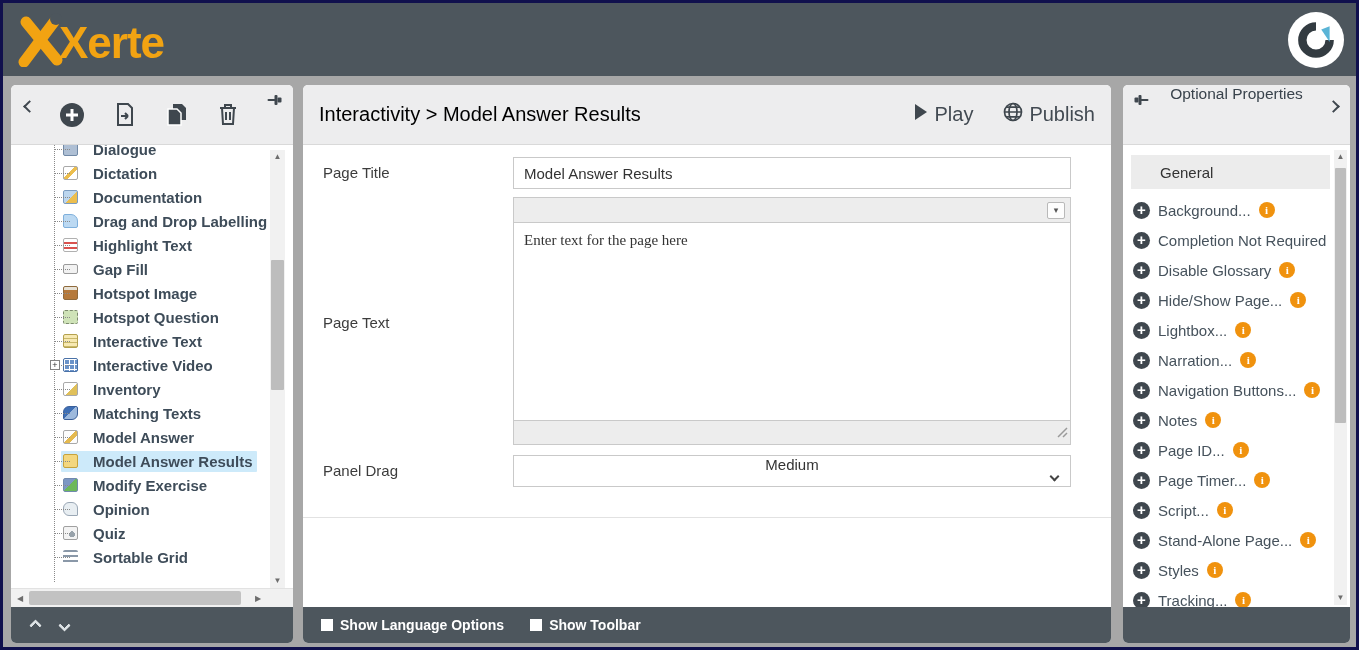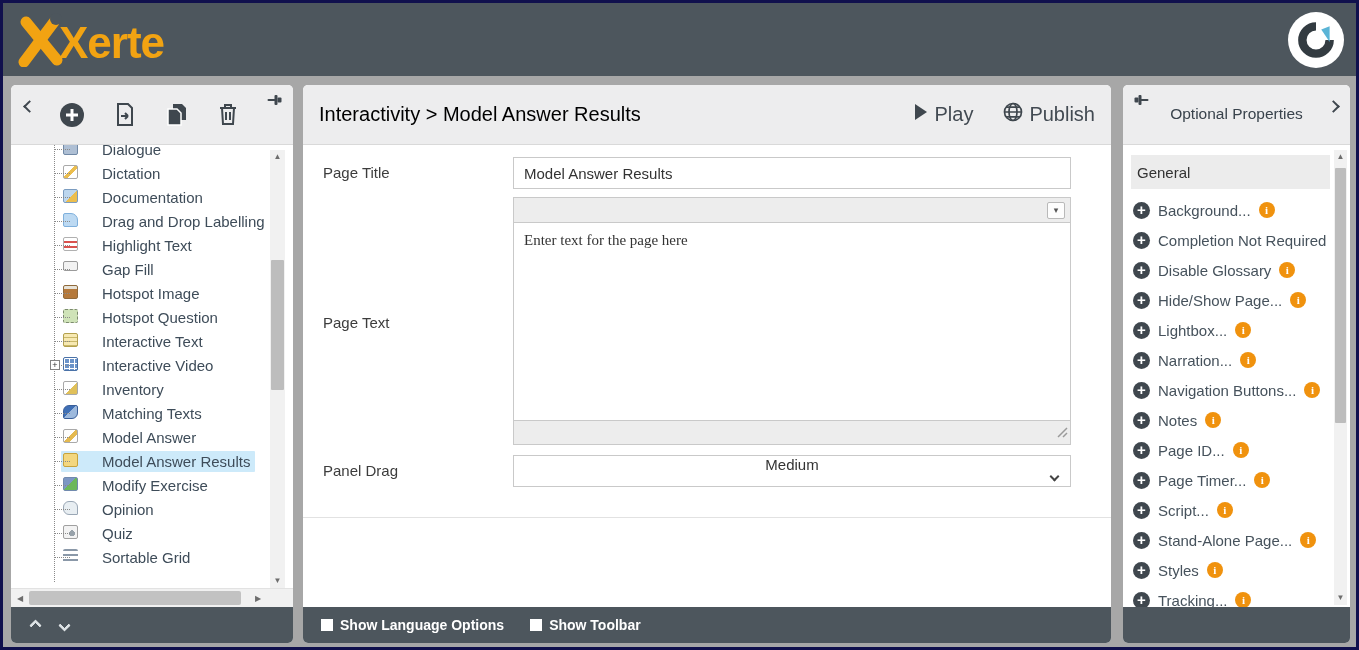--- a/index.html
+++ b/index.html
@@ -35,21 +35,21 @@
   .lp-collapse { position:absolute; left:14px; top:12px; cursor:pointer; }
   .lp-pin { position:absolute; right:10px; top:8px; }
   .rp-pin { position:absolute; left:10px; top:8px; transform:scaleX(-1); }
   .lp-icons { position:absolute; left:34px; right:40px; top:0; bottom:0; display:flex; align-items:center; justify-content:space-around; }
   .tool-btn { cursor:pointer; display:flex; }
   .tree-wrap { flex:1; position:relative; background:#fff; overflow:hidden; }
   .tree-list { position:absolute; left:0; top:-8px; right:26px; bottom:0; list-style:none; }
   .tree-list::before { content:""; position:absolute; left:43px; top:0; bottom:6px; border-left:1px dotted #8a8a8a; }
   .tree-row { height:24px; display:flex; align-items:center; position:relative; padding-left:50px; white-space:nowrap; overflow:hidden; cursor:pointer; }
   .tree-row::before { content:""; position:absolute; left:44px; width:15px; top:12px; border-top:1px dotted #8a8a8a; }
-  .hl { display:inline-flex; align-items:flex-start; gap:24px; padding:2px 5px 2px 2px; border-radius:1px; }
+  .hl { display:inline-flex; align-items:center; gap:15px; padding:2px 5px 2px 2px; border-radius:1px;font-weight:bold; }
   .tree-row.selected .hl { background:#cdeafa; }
   .tlabel { font-size:15px; color:#3e4c59; }
   .expander { display:none; position:absolute; left:39px; top:7px; width:10px; height:10px; background:#fff; border:1px solid #848484; font-size:9px; line-height:8px; text-align:center; color:#333; }
   .expander::before { content:"+"; }
   .tree-row.has-expander .expander { display:block; }
   
   .ic { width:15px; height:14px; border:1px solid #9aa7b5; background:#fff; border-radius:2px; flex:none; }
   .ic-dialogue { background:#aebfd4; border-color:#7189a6; }
   .ic-dictation { background:linear-gradient(135deg,#fff 42%,#ecbe4e 42%,#ecbe4e 62%,#fff 62%); border-color:#a9a9a9; }
   .ic-documentation { background:linear-gradient(135deg,#bcd6ee 55%,#ecbe4e 55%); border-color:#7b9cc0; }
@@ -104,23 +104,23 @@
   .sel-row { margin-top:10px; }
   .select { width:100%; height:32px; border:1px solid #c9c9c9; background:#fff; display:flex; align-items:center; padding:0 12px; font-size:15px; color:#333; cursor:pointer;flex-direction:column; }
   .select .chev { margin-left:auto; width:7px; height:7px; border-width:2px; border-color:#444; }
   .divider { margin:30px 0 0 0; border-top:1px solid #e2e2e2; }
   .main-foot { padding:0 18px; gap:26px; }
   .cb-item { display:flex; align-items:center; gap:7px; cursor:pointer; }
   .cb-box { width:12px; height:12px; background:#fff; border:1px solid #fff; flex:none; }
   .cb-label { color:#fff; font-size:14px; font-weight:bold; }
   
   .rp-collapse { position:absolute; right:12px; top:12px; cursor:pointer; }
-  .rp-title { text-align:center; padding-top:20px; font-size:15.5px; color:#39434c; }
+  .rp-title { text-align:center; font-size:15.5px; color:#39434c; }
   .props-wrap { flex:1; position:relative; background:#fff; overflow:hidden; }
-  .general-bar { margin:10px 20px 0 8px; height:34px; background:#ececec; display:flex; align-items:center; padding-left:6px; font-size:15px; color:#333; }
+  .general-bar { margin:10px 20px 0 8px; height:34px; background:#ececec; display:flex; align-items:center; padding-left:29px; font-size:15px; color:#333; }
   .props-list { padding:6px 0 0 10px; margin-right:18px; }
   .prop-row { height:30px; display:flex; align-items:center; gap:8px; white-space:nowrap; overflow:hidden; cursor:pointer; }
   .plus { width:17px; height:17px; border-radius:50%; background:#3f474e; color:#fff; flex:none; text-align:center; font-size:15px; line-height:16px; font-weight:bold; }
   .plus::before { content:"+"; }
   .plabel { font-size:15px; color:#46525c; }
   .info { width:16px; height:16px; border-radius:50%; background:#f0920e; color:#fff; flex:none; text-align:center; font-size:11px; line-height:16px; font-weight:bold; font-family:"Liberation Serif",serif; }
   .info::before { content:"i"; }
 </style>
 </head>
 <body>

